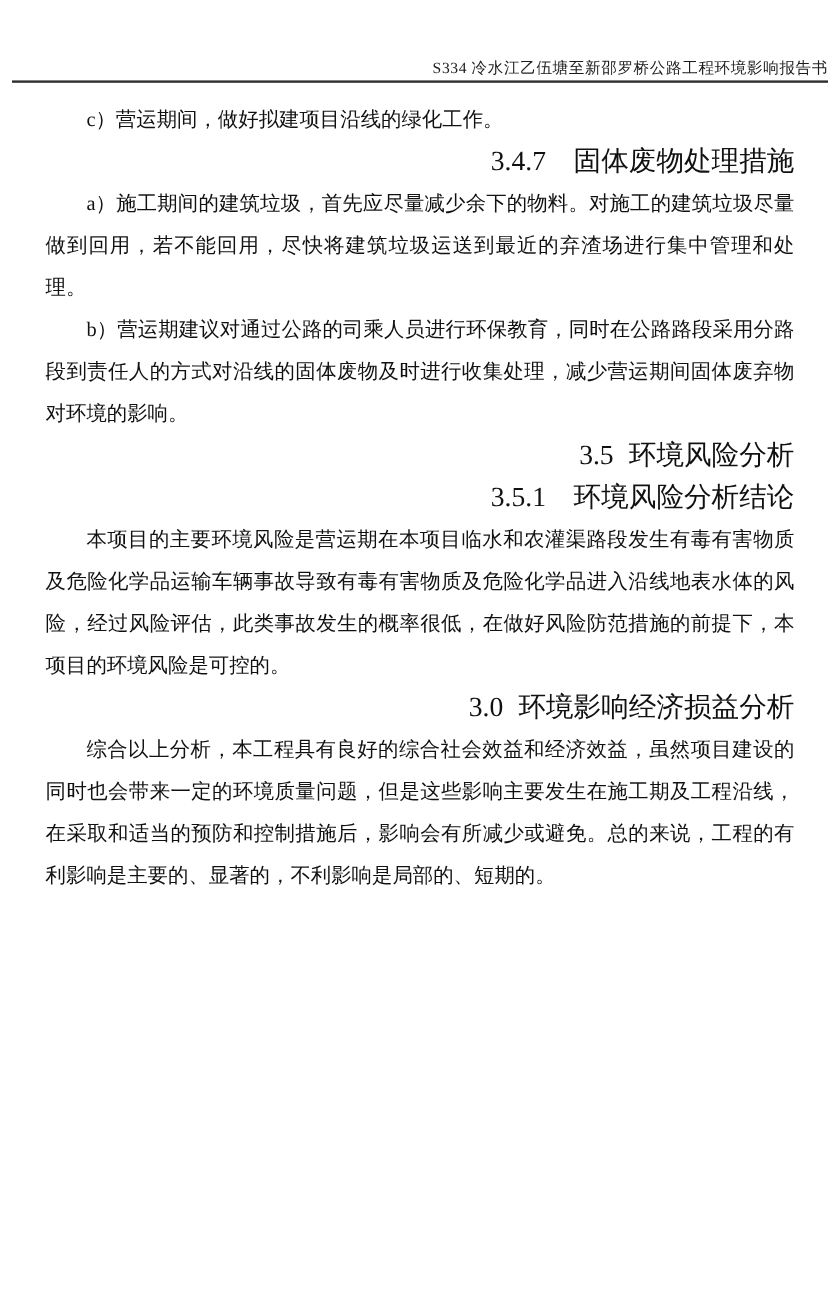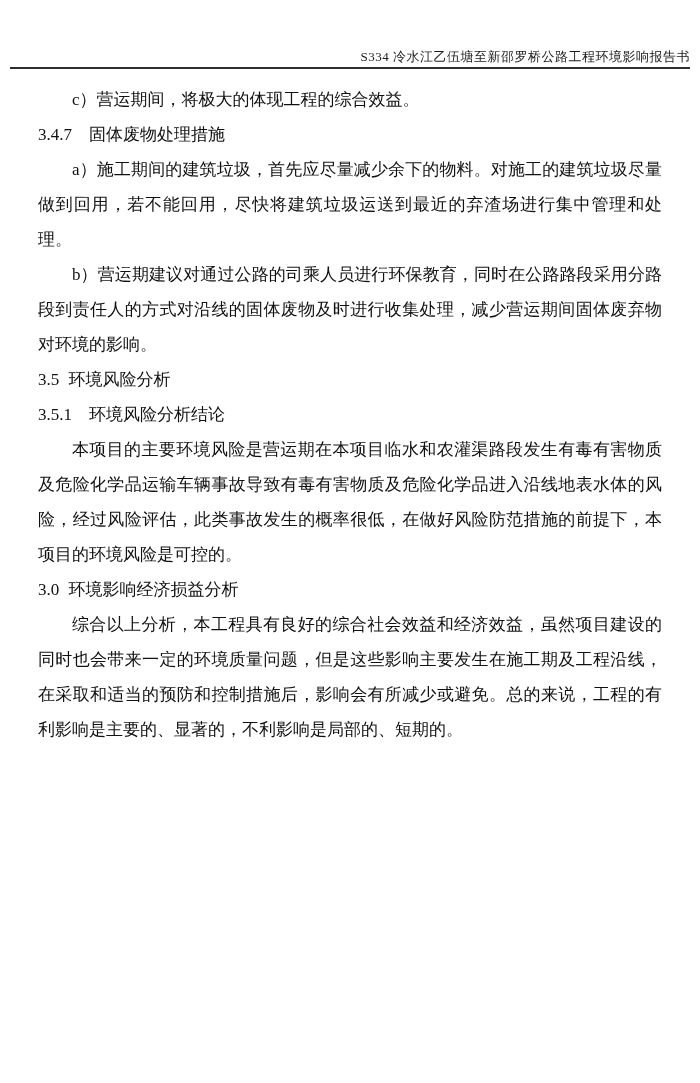--- a/index.html
+++ b/index.html
@@ -50,24 +50,24 @@
     text-align: justify;
     word-break: break-all;
   }
   .para:after { 
     content: "";
     display: inline-block;
     width: 0;
   }
   .heading {
     margin: 0;
-    font-size: 17px;
+    font-size: 23px;
     line-height: 35px;
     font-weight: normal;
-    text-align: left;
+    text-align: right;
     text-indent: 0;
     white-space: nowrap;
   }
   .heading .h-num {
     font-family: "Liberation Serif", "DejaVu Serif", serif;
     font-weight: normal;
   }
   .heading-sub .h-num { margin-right: 1.0em; }
   .heading-sub .h-text {
     font-family: "Liberation Serif", "DejaVu Serif", serif;
@@ -94,21 +94,21 @@
 
 <div class="page">
 
   <div class="page-header">
     <div class="header-title">S334 冷水江乙伍塘至新邵罗桥公路工程环境影响报告书</div>
     <div class="header-rule"></div>
   </div>
 
   <div class="doc-body">
 
-    <p class="para">c）营运期间，将极大的体现工程的综合效益。</p>
+    <p class="para">c）营运期间，做好拟建项目沿线的绿化工作。</p>
 
     <h3 class="heading heading-sub">
       <span class="h-num">3.4.7</span><span class="h-text">固体废物处理措施</span>
     </h3>
 
     <p class="para">a）施工期间的建筑垃圾，首先应尽量减少余下的物料。对施工的建筑垃圾尽量做到回用，若不能回用，尽快将建筑垃圾运送到最近的弃渣场进行集中管理和处理。</p>
 
     <p class="para">b）营运期建议对通过公路的司乘人员进行环保教育，同时在公路路段采用分路段到责任人的方式对沿线的固体废物及时进行收集处理，减少营运期间固体废弃物对环境的影响。</p>
 
 

